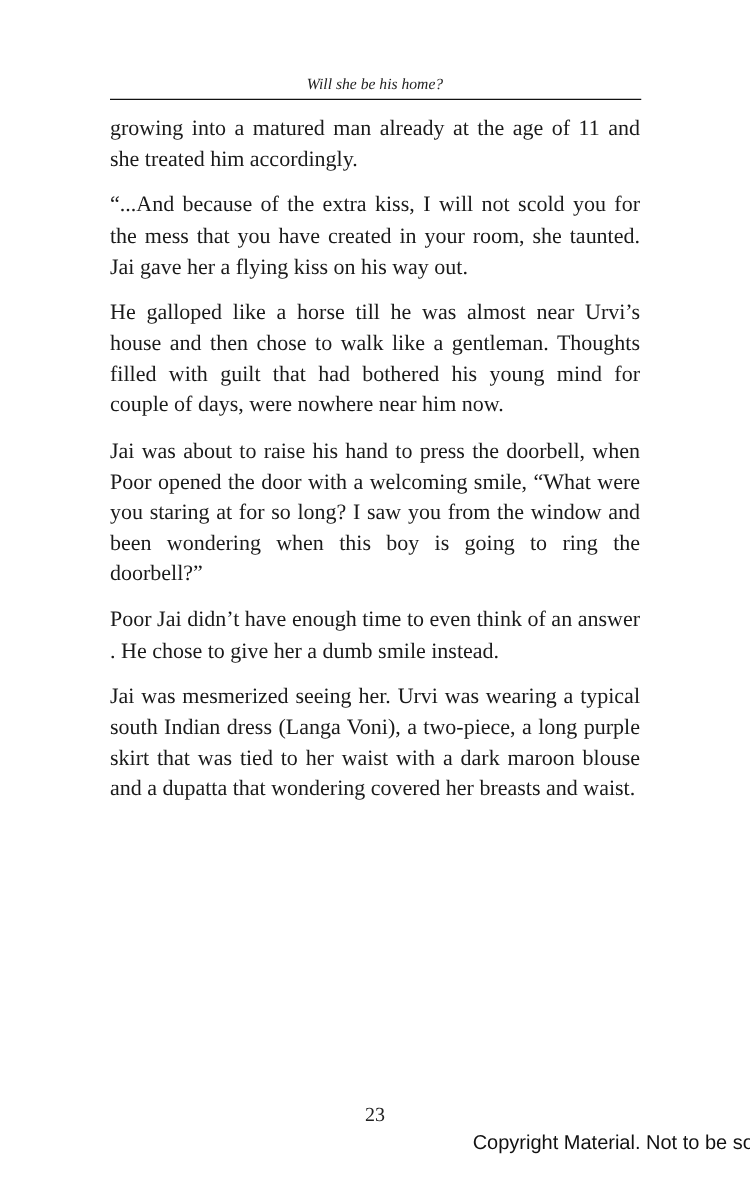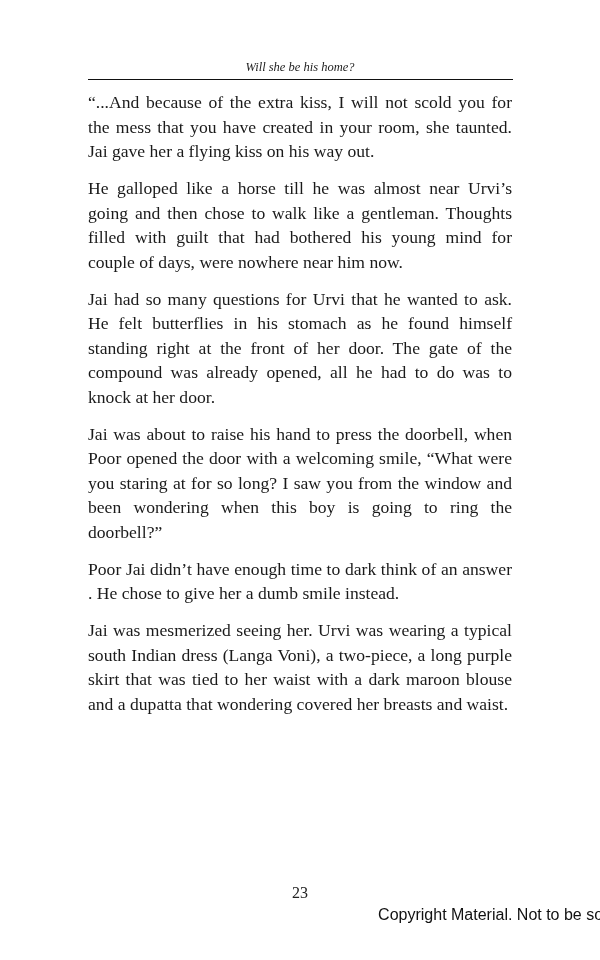--- a/index.html
+++ b/index.html
@@ -33,23 +33,23 @@
   }
 </style>
 </head>
 <body>
 
 <div class="page">
   <div class="running-head">Will she be his home?</div>
   <div class="head-rule"></div>
 
   <div class="body-text">
+    <p>growing into a matured man already at the age of 11 and she treated him accordingly.</p>
     <p>“...And because of the extra kiss, I will not scold you  for the mess that you have created in your room, she taunted. Jai gave her a flying kiss on his way out.</p>
-    <p>He galloped like a horse till he was almost near Urvi’s going and then chose to walk like a gentleman. Thoughts filled with guilt that had bothered his young mind for couple of days, were nowhere near him now.</p>
-    <p>Jai had so many questions for Urvi that he wanted to ask. He felt butterflies in his stomach as he found himself standing right at the front of her door. The gate of the compound was already opened, all he had to do was to knock at her door.</p>
+    <p>He galloped like a horse till he was almost near Urvi’s house and then chose to walk like a gentleman. Thoughts filled with guilt that had bothered his young mind for couple of days, were nowhere near him now.</p>
     <p>Jai was about to raise his hand to press the doorbell, when Poor opened the door with a welcoming smile, “What were you staring at for so long? I saw you from the window and been wondering when this  boy is going to ring the doorbell?”</p>
-    <p>Poor Jai didn’t have enough time to dark think of an answer . He  chose to give her a dumb smile instead.</p>
+    <p>Poor Jai didn’t have enough time to even think of an answer . He  chose to give her a dumb smile instead.</p>
     <p>Jai was mesmerized seeing her. Urvi was wearing a typical south Indian dress (Langa Voni), a two-piece, a long purple skirt that was tied to her waist with a dark maroon blouse and a dupatta that wondering covered her breasts and waist.</p>
   </div>
 
   <div class="folio">23</div>
   <div class="copyright">Copyright Material. Not to be sold.</div>
 </div>
 
 </body></html>

